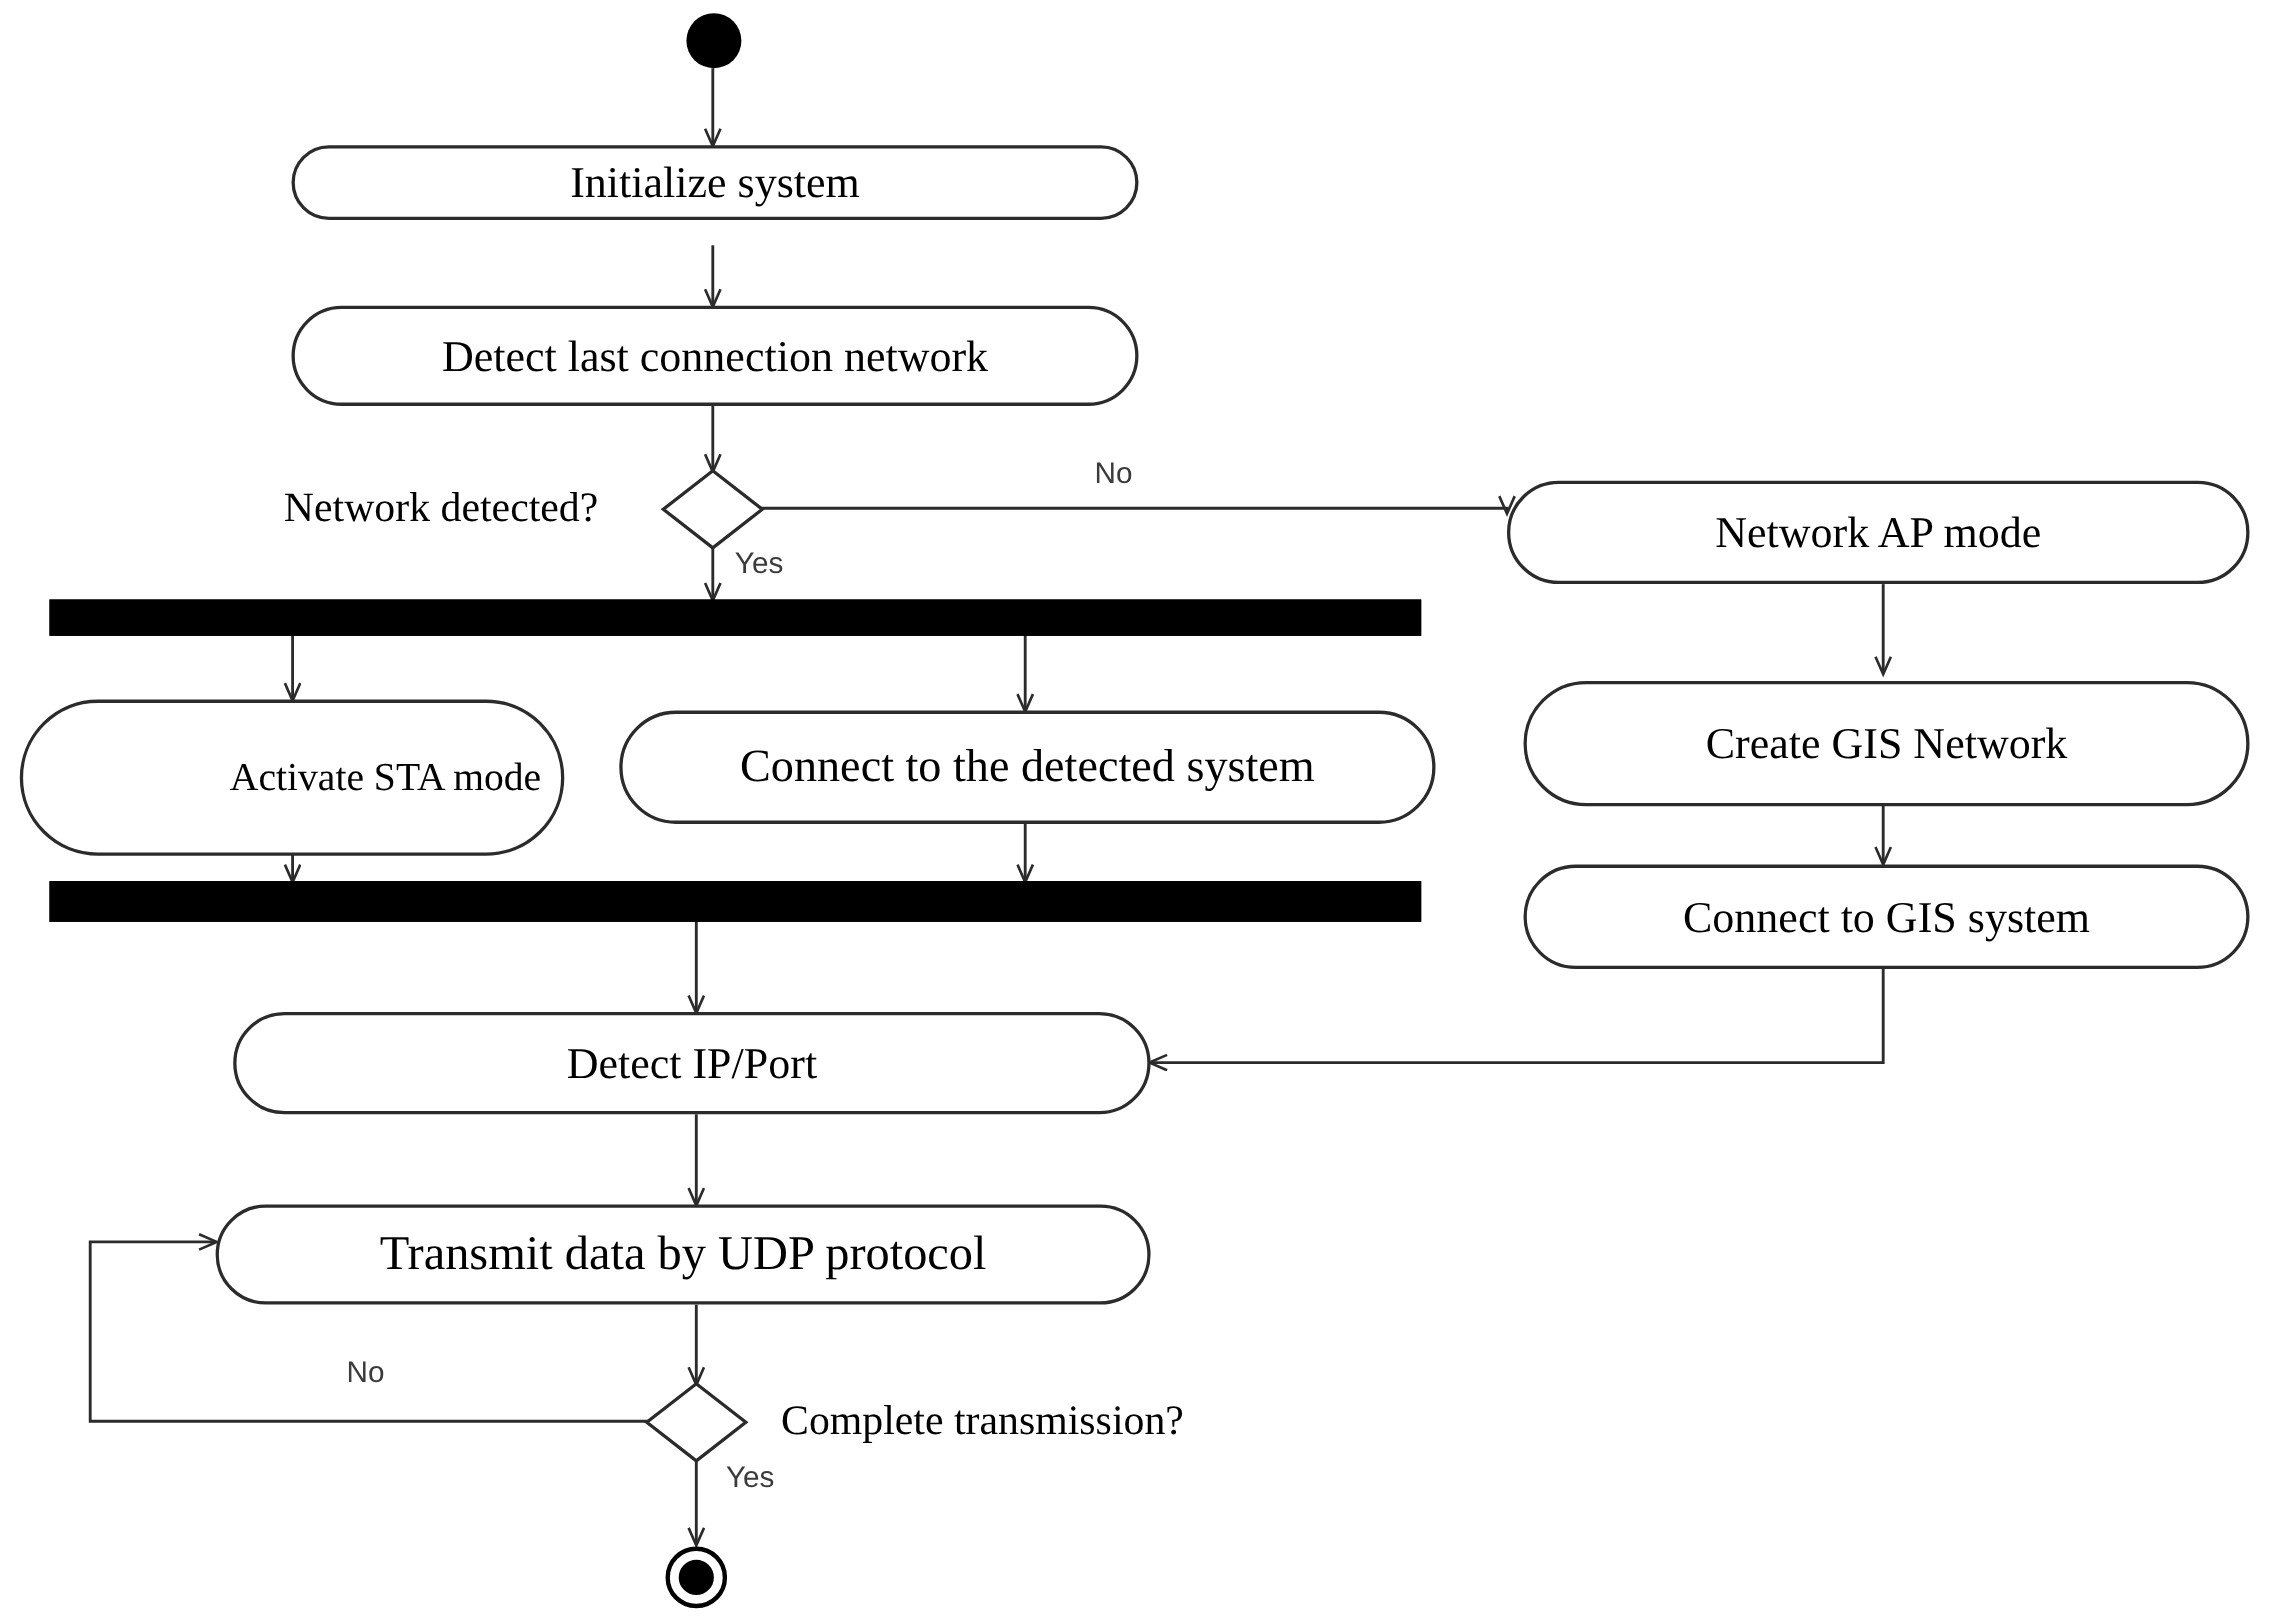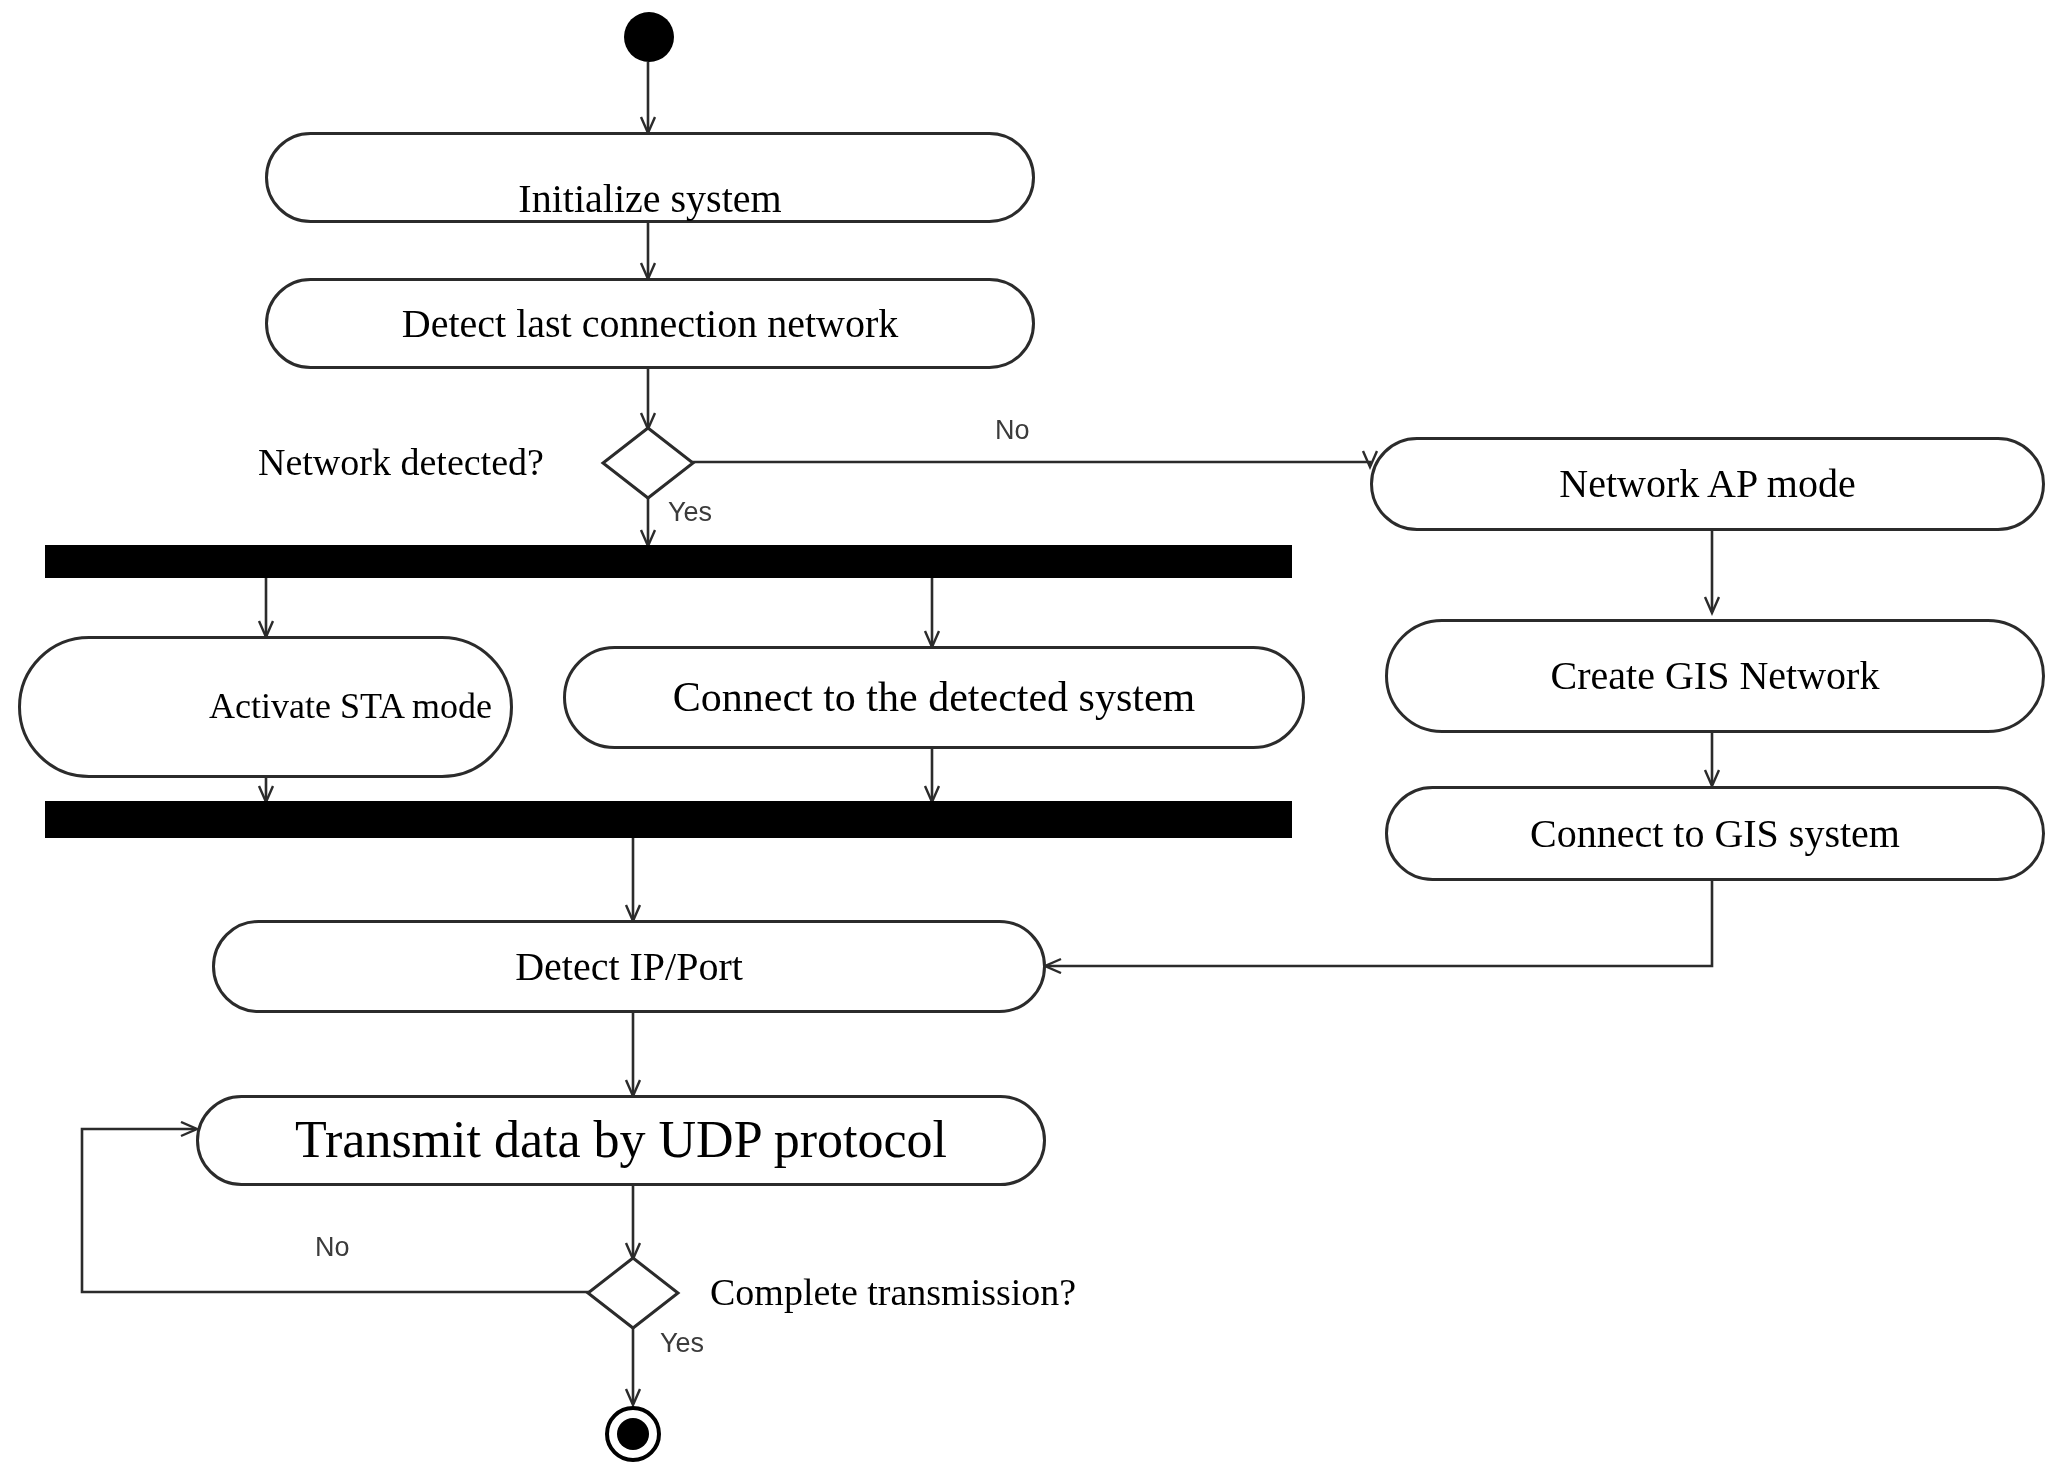--- a/index.html
+++ b/index.html
@@ -124,21 +124,21 @@
       <line x1="633" y1="1186" x2="633" y2="1258"></line>
 
       <path d="M598,1292 L82,1292 L82,1129 L196,1129"></path>
 
       <line x1="633" y1="1327" x2="633" y2="1404"></line>
     </g>
   </svg>
 
   <div class="initial-node" style="left:624px; top:12px; width:50px; height:50px;"></div>
 
-  <div class="node action" style="left:265px; top:132px; width:770px; height:91px; font-size:40px;align-items:flex-end;">
+  <div class="node action" style="left:265px; top:132px; width:770px; height:68px; font-size:40px;">
     <span>Initialize system</span>
   </div>
 
   <div class="node action" style="left:265px; top:278px; width:770px; height:91px; font-size:40px;">
     <span>Detect last connection network</span>
   </div>
 
   <svg class="diamond" style="left:600px; top:425px; width:96px; height:76px;" viewBox="0 0 96 76">
     <polygon points="48,3 93,38 48,73 3,38" fill="#ffffff" stroke="#2b2b2b" stroke-width="3"></polygon>
   </svg>
@@ -167,21 +167,21 @@
   </div>
 
   <div class="node action" style="left:1385px; top:786px; width:660px; height:95px; font-size:40px;">
     <span>Connect to GIS system</span>
   </div>
 
   <div class="node action" style="left:212px; top:920px; width:834px; height:93px; font-size:40px;">
     <span>Detect IP/Port</span>
   </div>
 
-  <div class="node action" style="left:196px; top:1095px; width:850px; height:91px; font-size:52px;">
+  <div class="node action" style="left:196px; top:1095px; width:850px; height:91px; font-size:44px;">
     <span>Transmit data by UDP protocol</span>
   </div>
 
   <svg class="diamond" style="left:585px; top:1255px; width:96px; height:76px;" viewBox="0 0 96 76">
     <polygon points="48,3 93,38 48,73 3,38" fill="#ffffff" stroke="#2b2b2b" stroke-width="3"></polygon>
   </svg>
   <div class="guard-label" style="left:710px; top:1270px; font-size:38px;">Complete transmission?</div>
   <div class="edge-label" style="left:315px; top:1232px; font-size:27px;">No</div>
   <div class="edge-label" style="left:660px; top:1328px; font-size:27px;">Yes</div>
 

